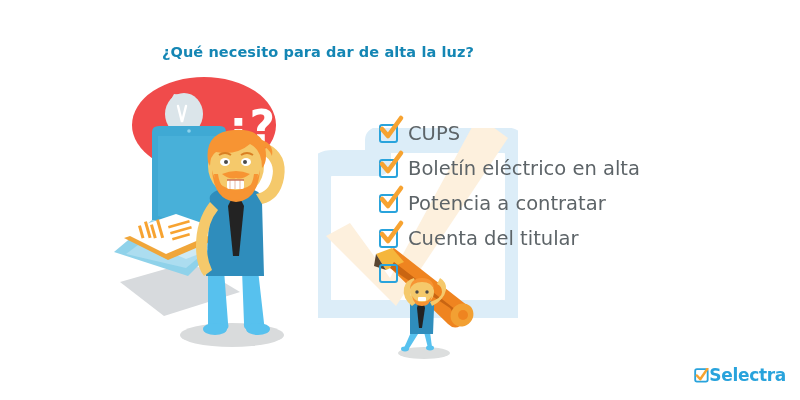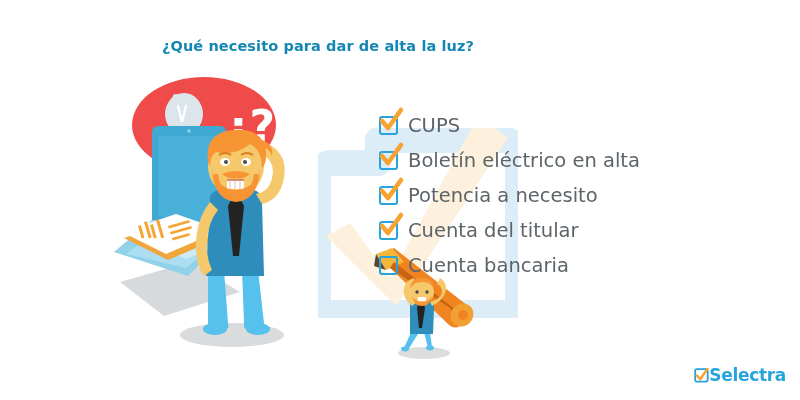--- a/index.html
+++ b/index.html
@@ -15,21 +15,21 @@
     position: relative;
     width: 800px;
     height: 400px;
     background: #ffffff;
     overflow: hidden;
   }
 
   
   .title {
     position: absolute;
-    top: 38px;
+    top: 44px;
     left: 0;
     width: 636px;
     text-align: center;
     font-family: "DejaVu Sans", sans-serif;
     font-size: 14.5px;
     font-weight: bold;
     color: #1486b4;
     letter-spacing: 0.1px;
   }
 
@@ -47,21 +47,21 @@
   .checklist {
     position: absolute;
     left: 379px;
     top: 108px;
     width: 330px;
   }
   .check-row {
     position: relative;
     height: 35px;
     display: flex;
-    align-items: center;
+    align-items: flex-end;
   }
   .checkbox {
     position: relative;
     width: 19px;
     height: 19px;
     flex: 0 0 19px;
     box-sizing: border-box;
     border: 2.6px solid #29a3dc;
     border-radius: 3px;
     margin-right: 10px;
@@ -285,35 +285,34 @@
       </span>
       <span class="check-label">Boletín eléctrico en alta</span>
     </div>
 
     <div class="check-row">
       <span class="checkbox">
         <svg class="tick" viewBox="0 0 26 26">
             <path d="M4 12 L10 19 L23 1" fill="none" stroke="#f7a331" stroke-width="4.6" stroke-linecap="round" stroke-linejoin="round"></path>
           </svg>
       </span>
-      <span class="check-label">Potencia a necesito</span>
+      <span class="check-label">Potencia a contratar</span>
     </div>
 
     <div class="check-row">
       <span class="checkbox">
         <svg class="tick" viewBox="0 0 26 26">
             <path d="M4 12 L10 19 L23 1" fill="none" stroke="#f7a331" stroke-width="4.6" stroke-linecap="round" stroke-linejoin="round"></path>
           </svg>
       </span>
       <span class="check-label">Cuenta del titular</span>
     </div>
 
     <div class="check-row">
       <span class="checkbox"></span>
-      <span class="check-label">Cuenta bancaria</span>
     </div>
 
   </div>
 
   <div class="logo">
     <span class="logo-mark">
       <svg viewBox="0 0 18 18" width="15" height="15">
         <rect x="1.4" y="1.4" width="15" height="15" rx="2.2" fill="none" stroke="#29a3dc" stroke-width="2.2"></rect>
         <path d="M3.5 9 L7.5 13.5 L16 1" fill="none" stroke="#f7a331" stroke-width="3" stroke-linecap="round" stroke-linejoin="round"></path>
       </svg>

